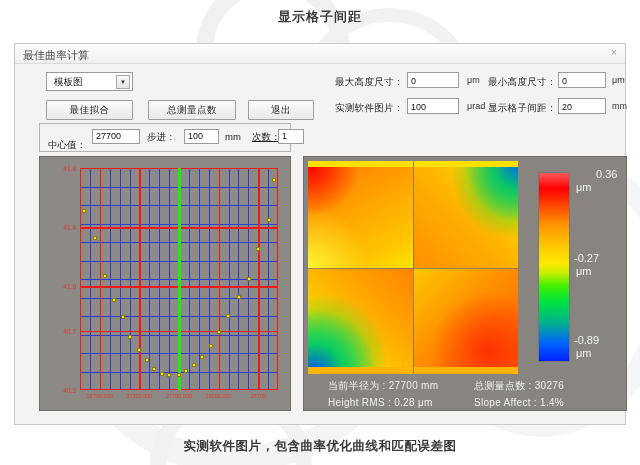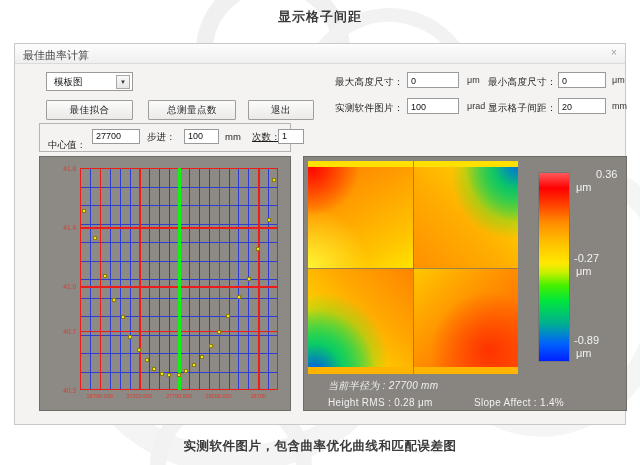--- a/index.html
+++ b/index.html
@@ -327,20 +327,21 @@
 
     <div id="colorbar"></div>
     <div class="cb-lab" style="left:272px;top:11px;margin-left:20px;">0.36</div>
     <div class="cb-lab" style="left:272px;top:24px;">μm</div>
     <div class="cb-lab" style="left:270px;top:95px;">-0.27</div>
     <div class="cb-lab" style="left:272px;top:108px;">μm</div>
     <div class="cb-lab" style="left:270px;top:177px;">-0.89</div>
     <div class="cb-lab" style="left:272px;top:190px;">μm</div>
 
     <div id="status-area">
-      <div class="slabel" style="left:24px;top:0px;font-style:italic;">当前半径为 : 27700 mm</div>
+      <div class="slabel" style="left:24px;top:0px;">当前半径为 : 27700 mm</div>
+      <div class="slabel" style="left:170px;top:0px;">总测量点数 : 30276</div>
       <div class="slabel" style="left:24px;top:18px;">Height RMS : 0.28 μm</div>
       <div class="slabel" style="left:170px;top:18px;">Slope Affect : 1.4%</div>
     </div>
   </div>
 </div>
 
 <div id="caption">实测软件图片，包含曲率优化曲线和匹配误差图</div>
 
 </body></html>

